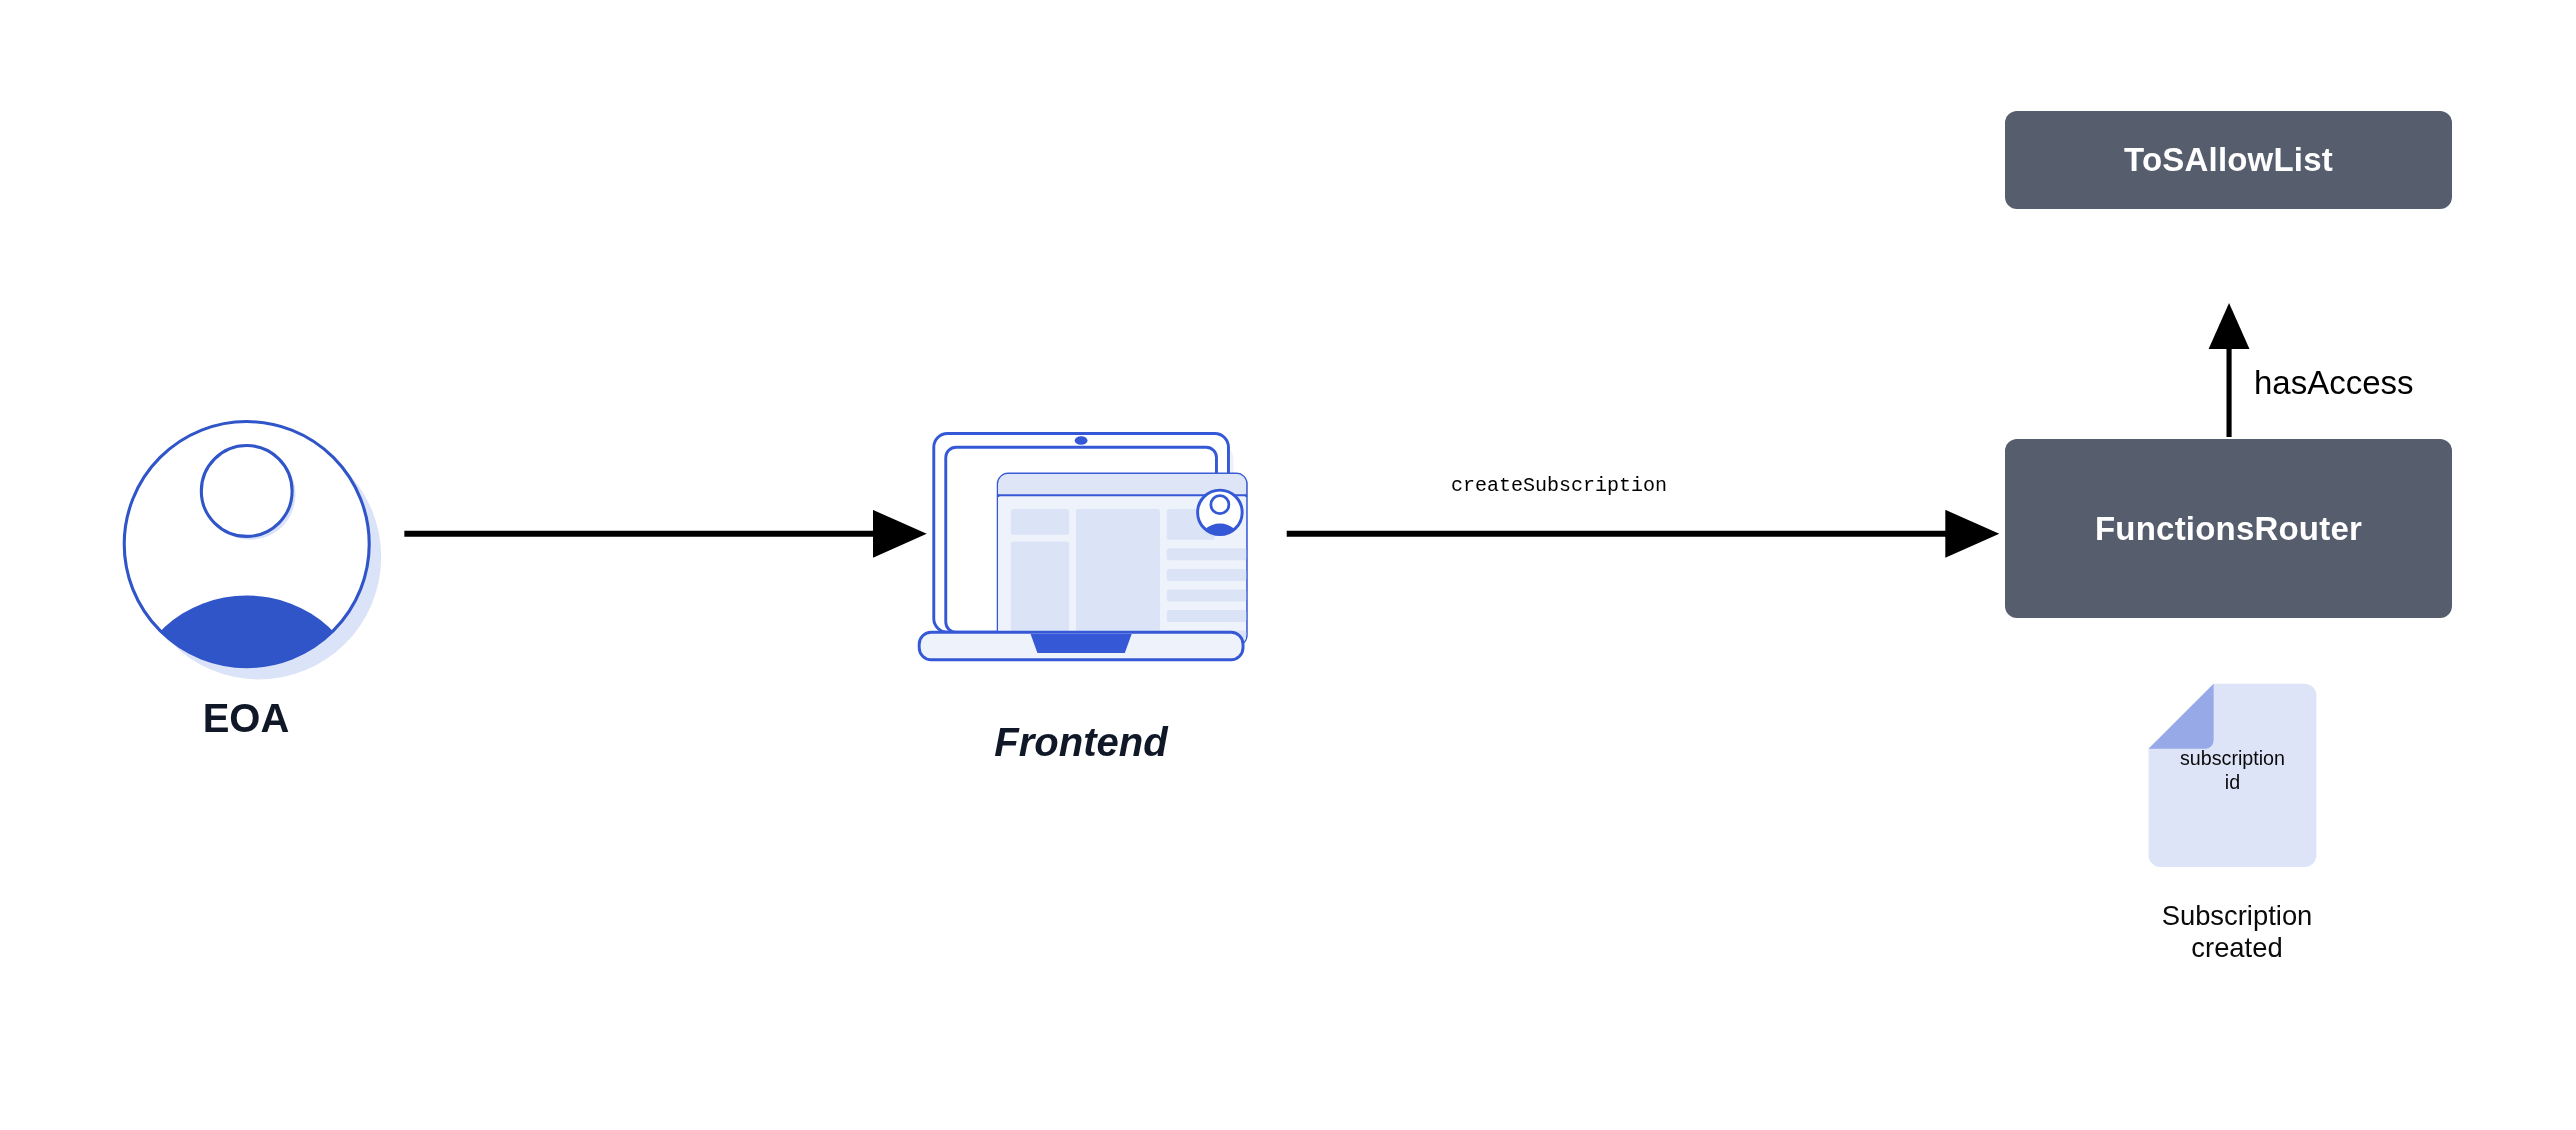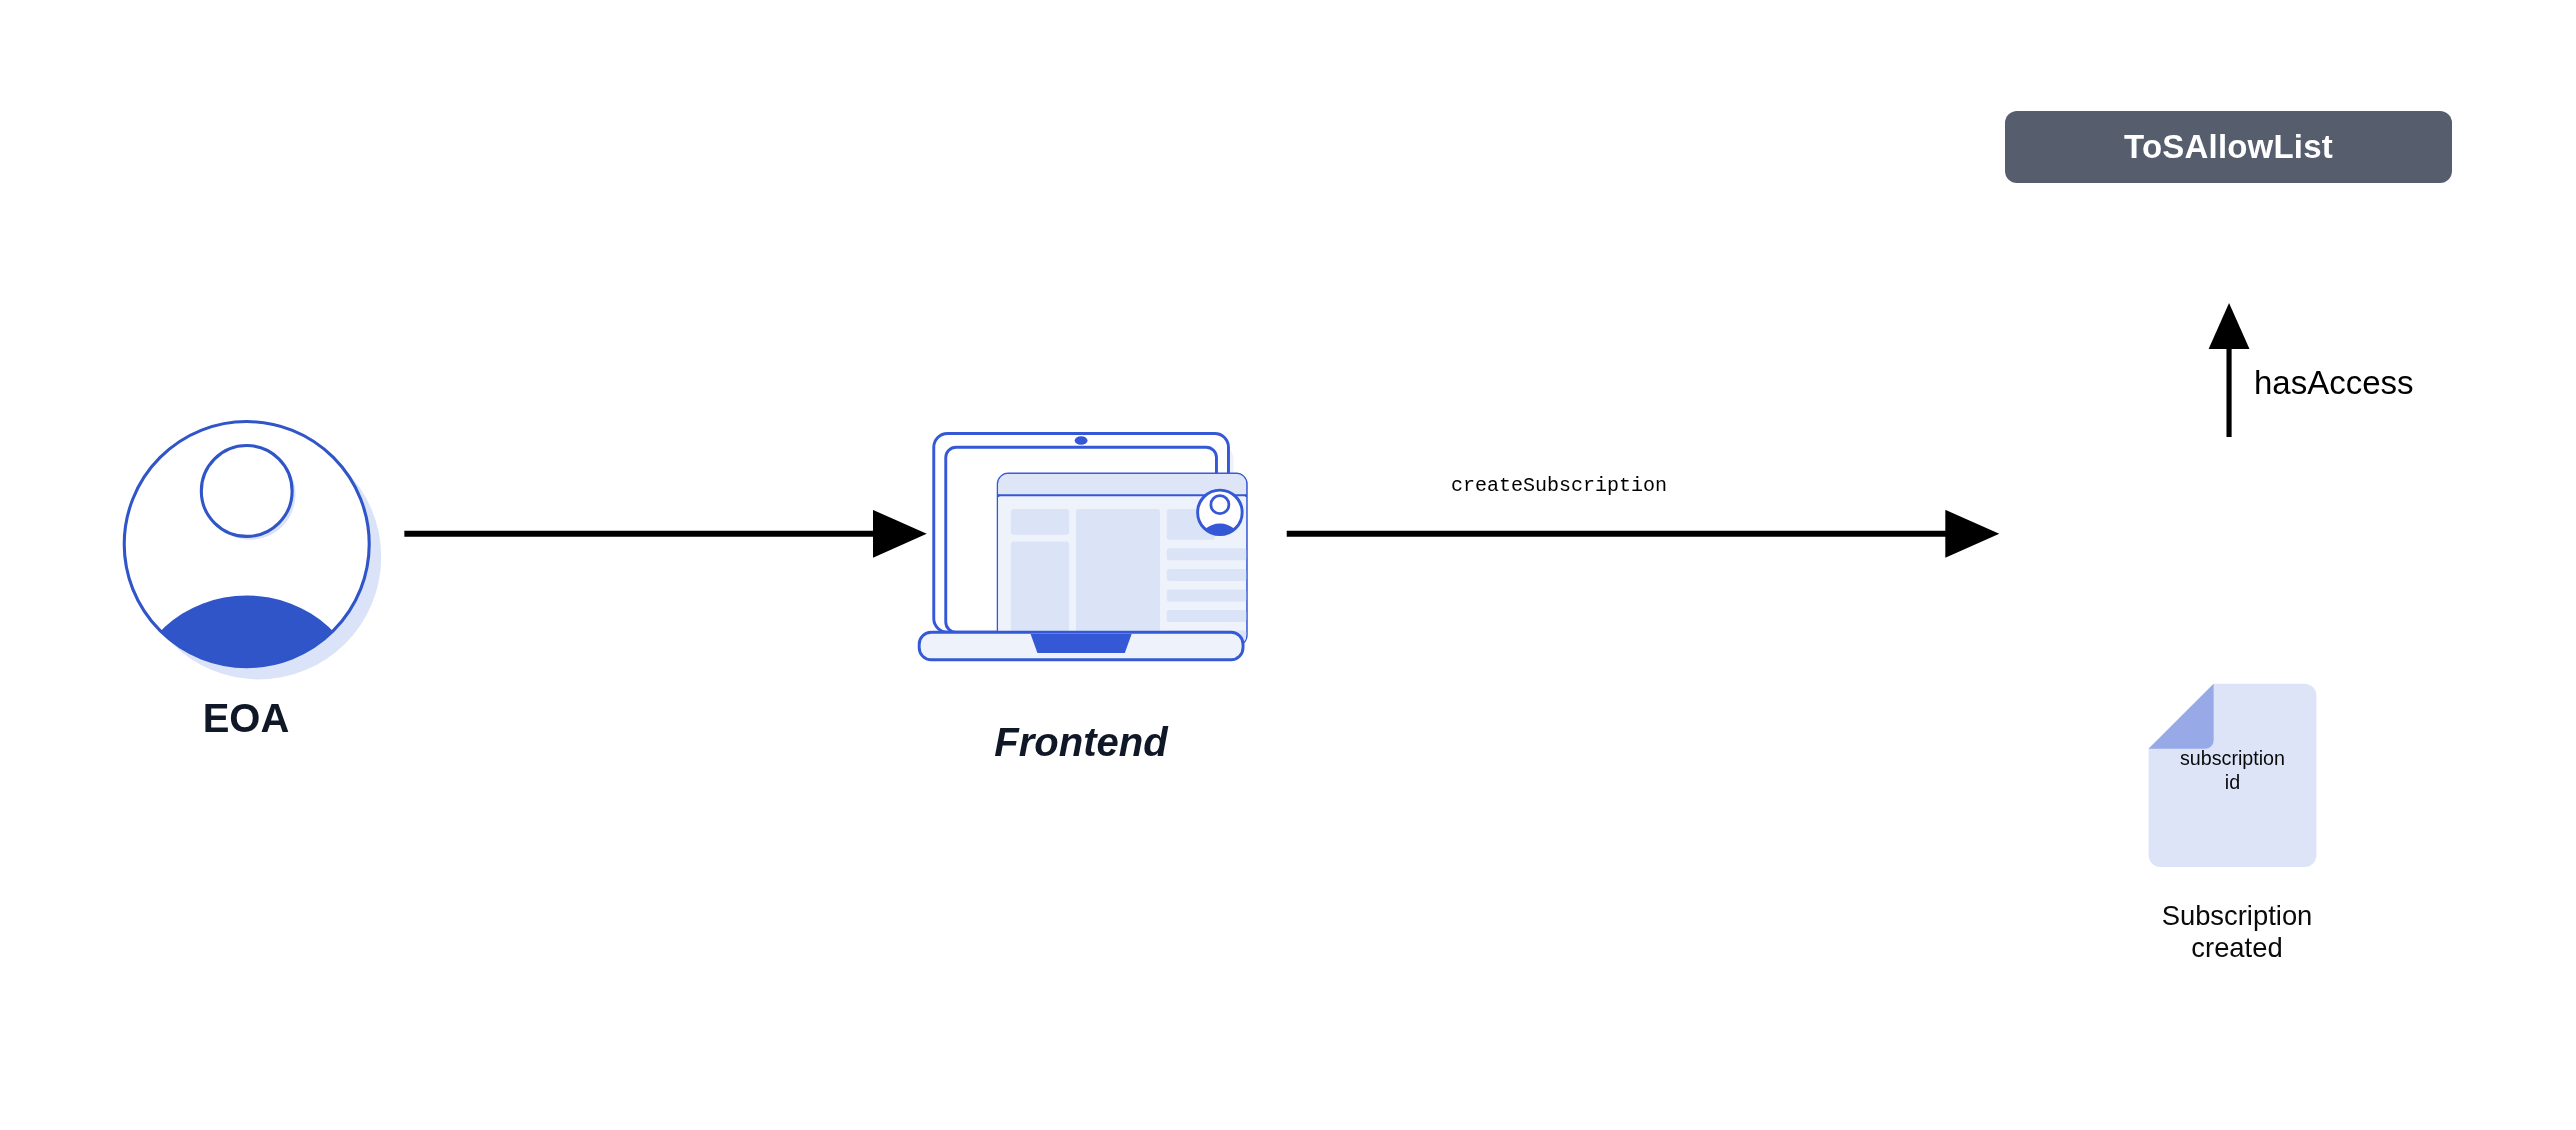--- a/index.html
+++ b/index.html
@@ -194,24 +194,27 @@
                L2522 1012
                A14 14 0 0 1 2508 998
                L2508 874
                Z" fill="#dde4f8"></path>
 
       <path d="M2584 798 L2508 874 L2574 874 A10 10 0 0 0 2584 864 Z" fill="#97a9e7"></path>
     </g>
 
   </svg>
 
-  <div class="node-box" style="left:2005px; top:111px; width:447px; height:72px; background:#565d6d;">
+  <div class="node-box" style="left:2005px; top:111px; width:447px; height:98px; background:#565d6d;">
     <span class="node-box-label">ToSAllowList</span>
   </div>
 
+  <div class="node-box" style="left:2005px; top:439px; width:447px; height:179px; background:#565d6d;">
+    <span class="node-box-label">FunctionsRouter</span>
+  </div>
 
   <div class="edge-label-sans" style="left:2254px; top:364px;">hasAccess</div>
 
   <div class="edge-label-mono" style="left:1451px; top:474px;">createSubscription</div>
 
   <div class="figure-caption" style="left:152px; top:696px; width:188px;">EOA</div>
 
   <div class="figure-caption" style="left:987px; top:720px; width:188px;font-style:italic;">Frontend</div>
 
   <div class="doc-inner-text" style="left:2147px; top:747px; width:171px;">

